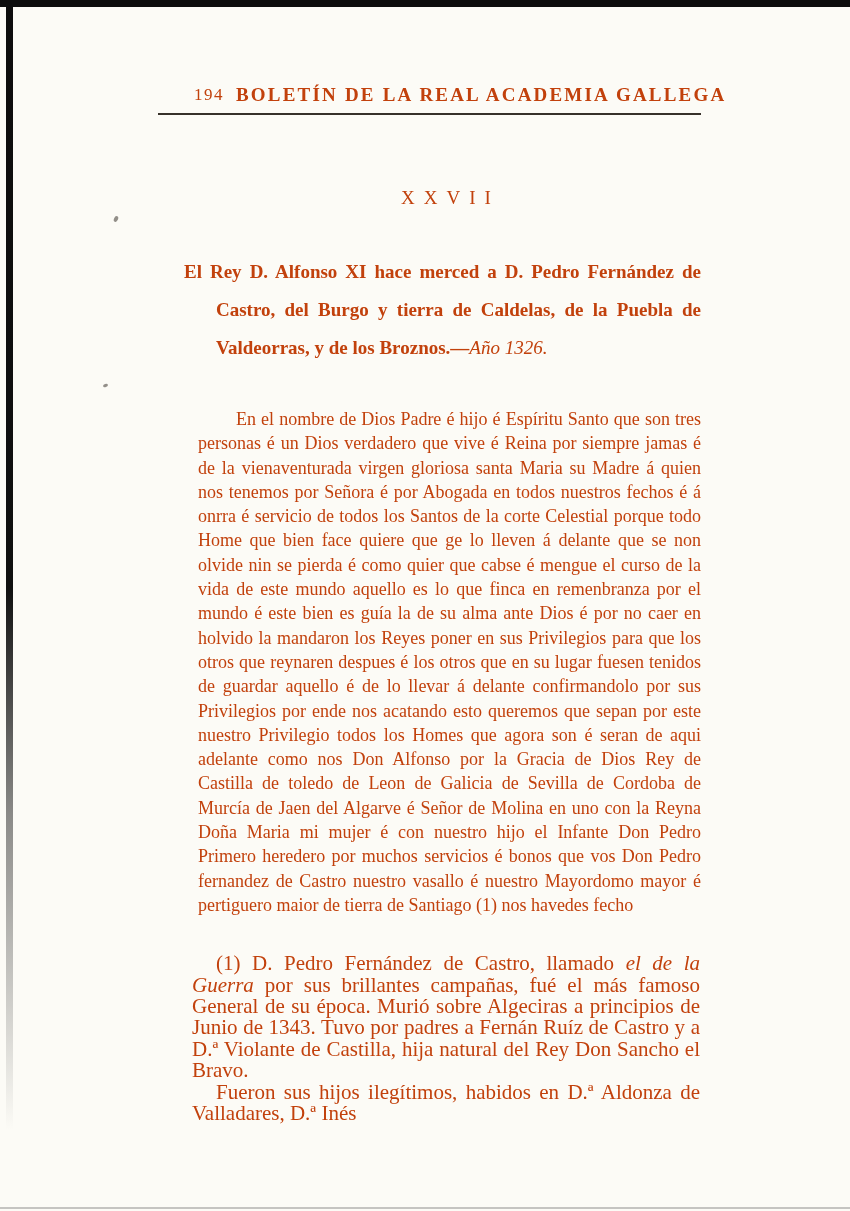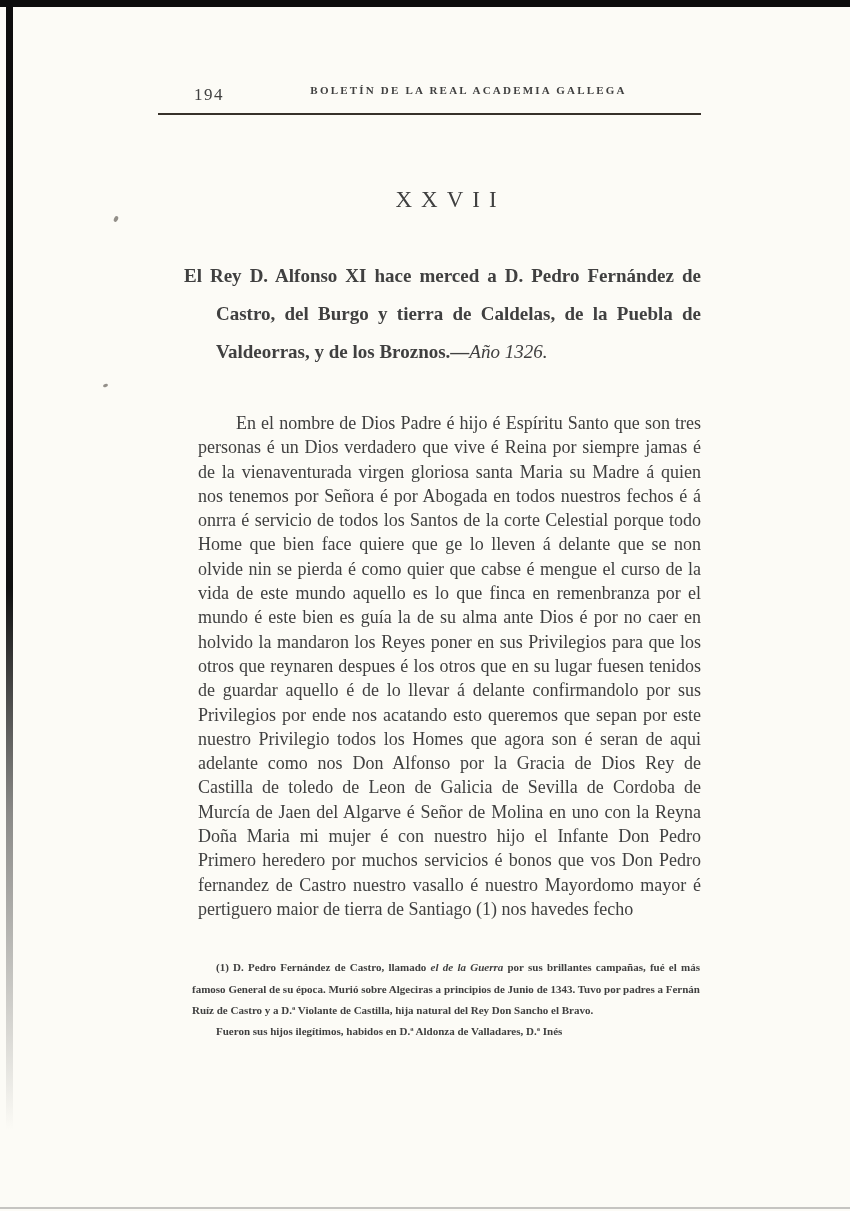--- a/index.html
+++ b/index.html
@@ -4,21 +4,21 @@
 <style>
   * { margin: 0; padding: 0; box-sizing: border-box; }
   html, body { background: #d9d9d9; }
   .page {
     position: relative;
     width: 850px;
     height: 1211px;
     margin: 0 auto;
     background: #fcfbf6;
     font-family: "Liberation Serif", "DejaVu Serif", serif;
-    color: #404040;
+    color: #c2410c;
     overflow: hidden;
   }
   
   .edge-top {
     position: absolute; top: 0; left: 0; width: 100%; height: 7px;
     background: #0d0d0d;
   }
   .edge-left {
     position: absolute; top: 0; left: 6px; width: 7px; height: 1130px;
     background: linear-gradient(to bottom,
@@ -35,49 +35,49 @@
   .content {
     position: absolute; left: 158px; top: 84px; width: 543px;
   }
   .running-head { position: relative; height: 22px; }
   .pagenum {
     position: absolute; left: 36px; top: 1px;
     font-size: 17px; letter-spacing: 1.5px;
   }
   .runtitle {
     display: block; text-align: center; padding-left: 78px;
-    font-size: 11px; font-weight: bold; letter-spacing: 2.2px;
+    font-size: 19px; font-weight: bold; letter-spacing: 2.2px;
     white-space: nowrap;
   }
   .head-rule { margin-top: 7px; border-top: 2.5px solid #37312a; }
 
   .section-numeral {
     margin-top: 72px; text-align: center; padding-left: 42px;
-    font-size: 23px; letter-spacing: 9px;
+    font-size: 19px; letter-spacing: 9px;
   }
 
   .doc-heading {
     margin-top: 44px; margin-left: 26px;
     padding-left: 32px; text-indent: -32px;
     font-size: 19px; font-weight: bold; line-height: 38px;
     text-align: justify;
   }
   .doc-heading .it { font-weight: normal; }
   .it { font-style: italic; }
 
   .body-para {
     margin-top: 40px;
     font-size: 18px; line-height: 24.3px;
     text-align: justify; text-indent: 38px; margin-left: 40px;
   }
 
   .footnotes { margin-top: 36px; margin-left: 34px; width: 508px; }
   .fn {
-    font-size: 11px; line-height: 21.4px;
-    text-align: justify; text-indent: 24px; font-weight: bold;
+    font-size: 21px; line-height: 21.4px;
+    text-align: justify; text-indent: 24px;
   }
 </style>
 </head>
 <body>
 
 <div class="page">
   <div class="edge-top"></div>
   <div class="edge-left"></div>
   <div class="edge-bottom"></div>
   <div class="speck speck-1"></div>

